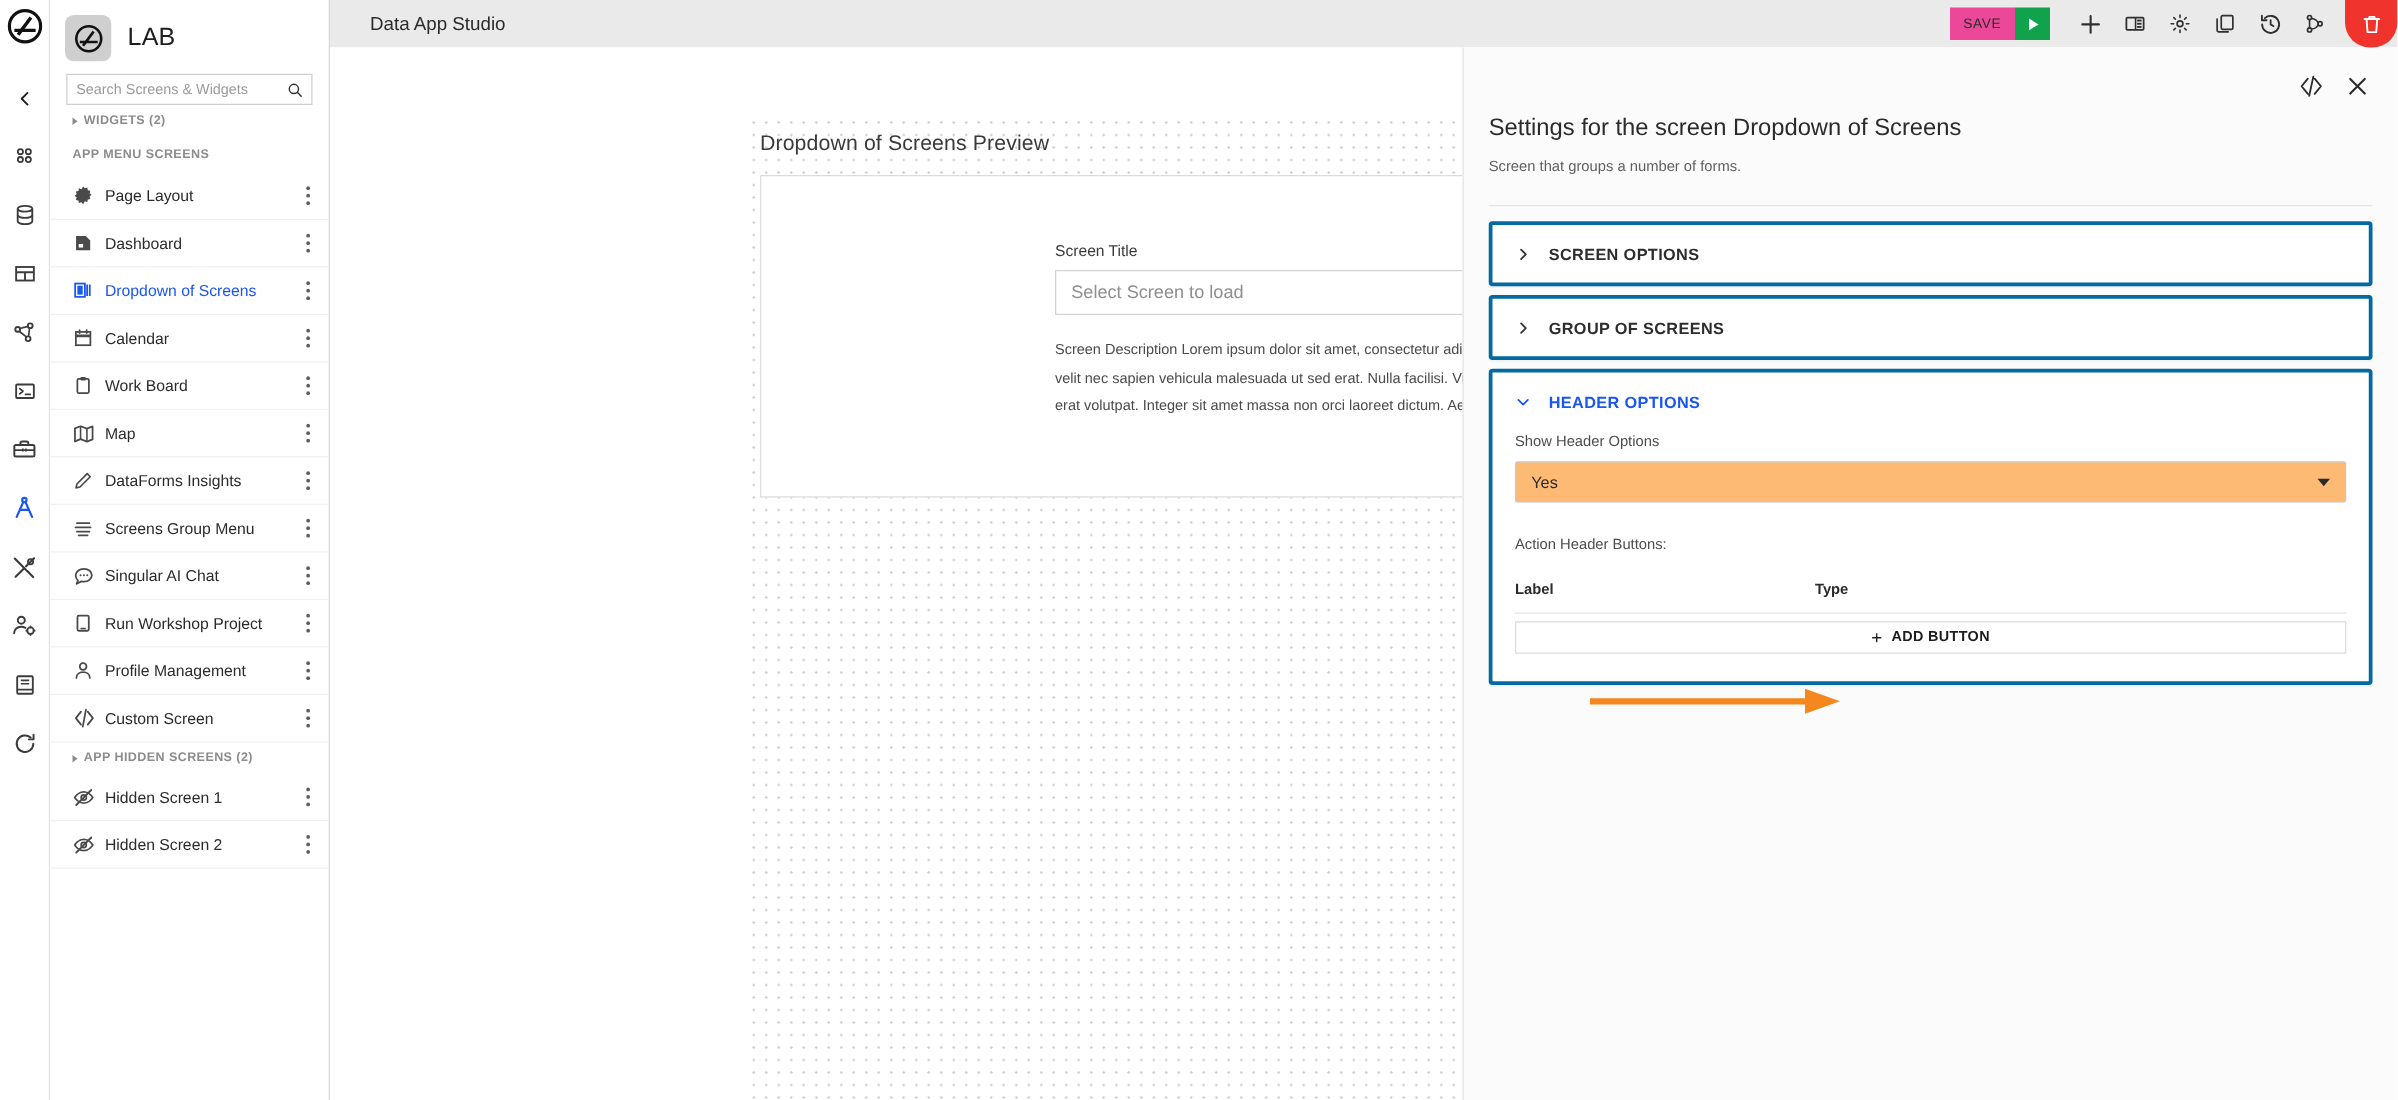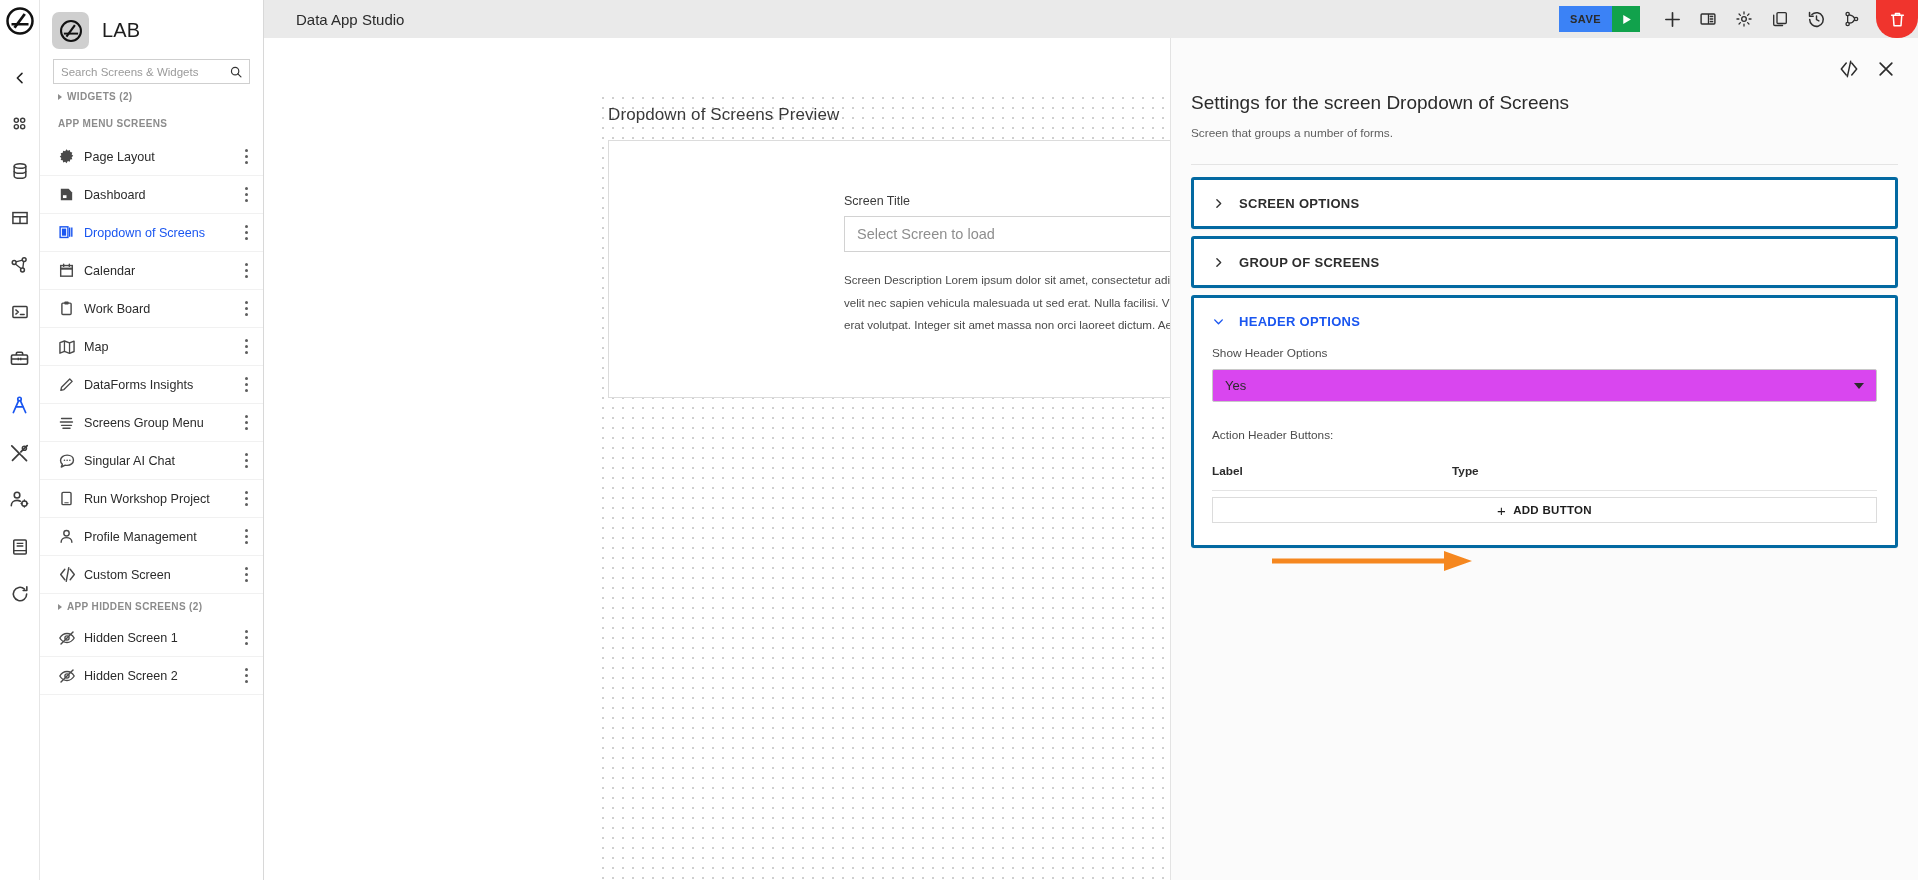--- a/index.html
+++ b/index.html
@@ -138,22 +138,22 @@
     white-space: pre-wrap;
   }
 
   
   .toolbar {
     position: absolute; right: 0; top: 0; height: 38px;
     display: flex; align-items: center; gap: 0; z-index: 10;
   }
   .save-group { display: flex; align-items: stretch; height: 26px; margin-right: 14px; }
   .save-btn {
-    background: #3b82f6; border: 0; padding: 0 11px;
-    font-size: 11px; font-weight: bold; letter-spacing: .45px;
+    background: #ec4899; border: 0; padding: 0 11px;
+    font-size: 11px; font-weight: normal; letter-spacing: .45px;
     color: #2b2b2b; display: flex; align-items: center; cursor: pointer;
     font-family: "Liberation Sans", sans-serif;
   }
   .play-btn {
     background: #11a24c; width: 28px; display: flex;
     align-items: center; justify-content: center; cursor: pointer;
   }
   .tb-icon {
     width: 36px; height: 38px; display: flex; align-items: center;
     justify-content: center; cursor: pointer; color: #2f2f2f;
@@ -193,21 +193,21 @@
   .acc-title {
     font-size: 13px; font-weight: bold; letter-spacing: .3px; color: #2d2d2d;
   }
   .acc.open .acc-title { color: #1a56f0; }
   .acc.open .chev { color: #1a56f0; }
   .chev { color: #333; display: flex; }
   .acc-body { padding: 2px 18px 22px 18px; }
   .sh-label { font-size: 11.8px; color: #4c4c4c; margin-bottom: 9px; }
   .sel {
     height: 33px; border: 1px solid #c8c8c8; border-radius: 2px;
-    background: #d946ef; display: flex; align-items: center;
+    background: #fdba74; display: flex; align-items: center;
     justify-content: space-between; padding: 0 12px;
     font-size: 13px; color: #2b2b2b; cursor: pointer;
   }
   .sel .caret {
     width: 0; height: 0; border-left: 5px solid transparent;
     border-right: 5px solid transparent; border-top: 6px solid #2b2b2b;
   }
   .ahb-label { font-size: 11.8px; color: #4c4c4c; margin-top: 26px; }
   .tbl { margin-top: 22px; }
   .tbl-head {

